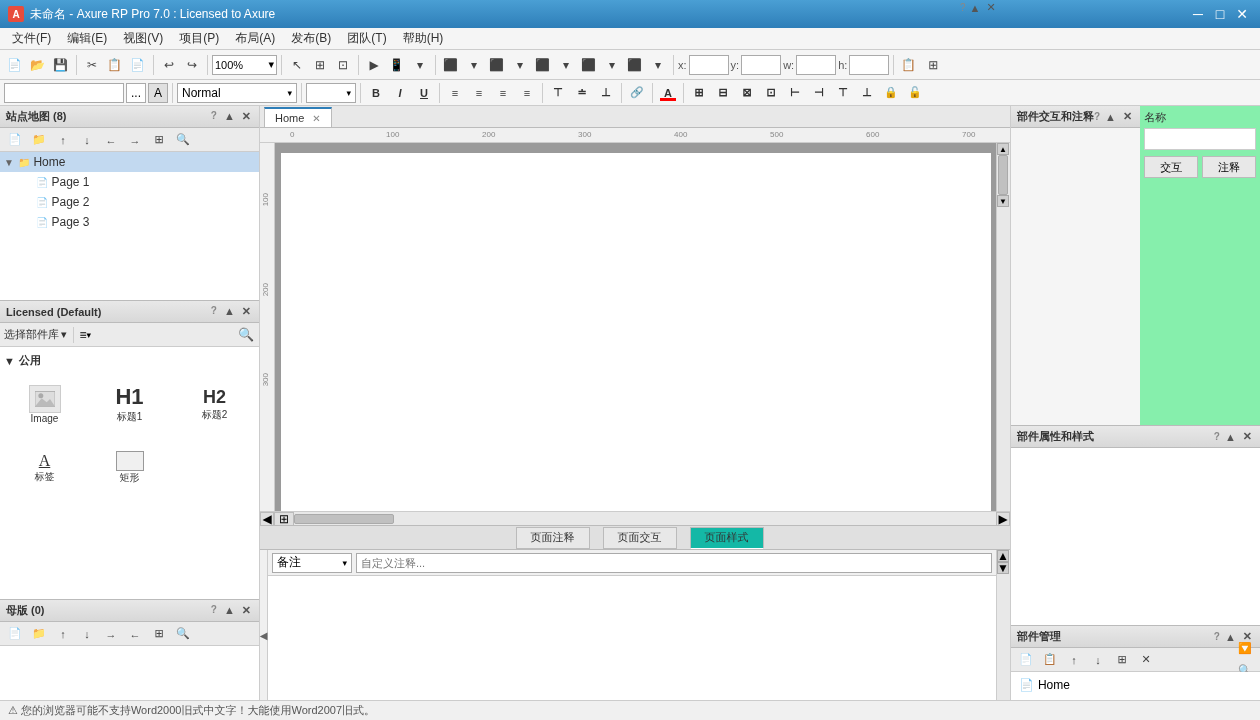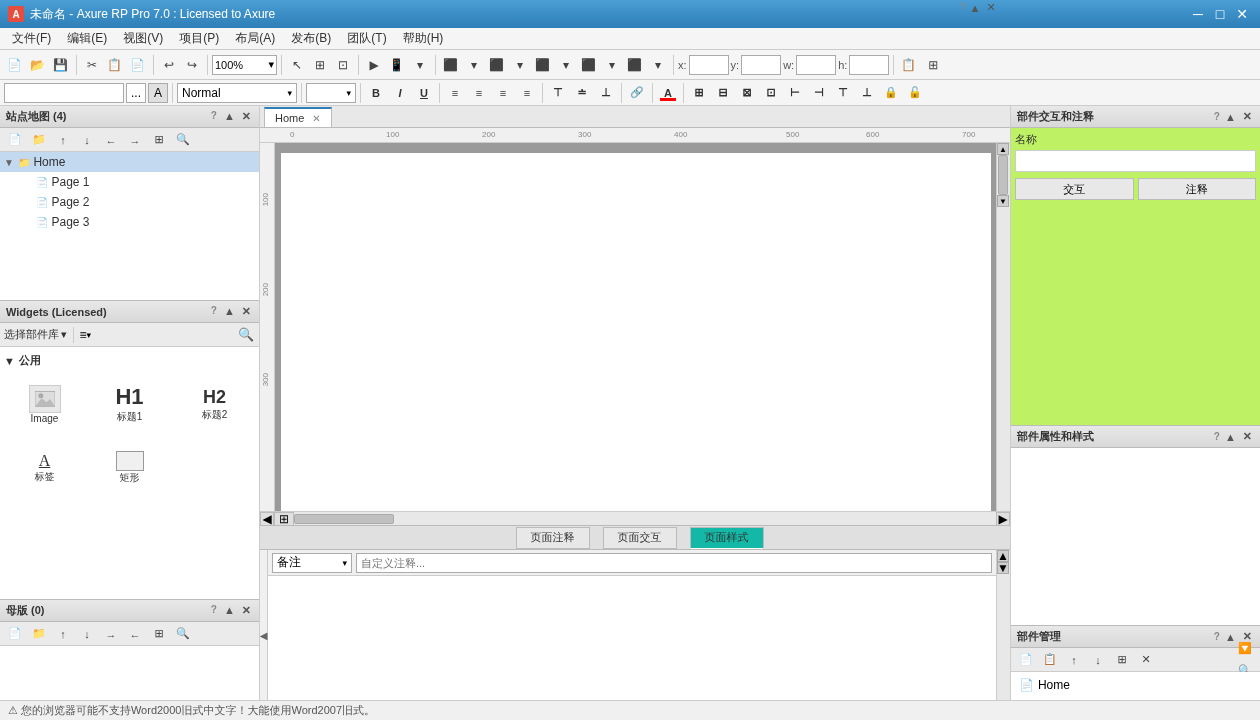--- a/index.html
+++ b/index.html
@@ -121,22 +121,22 @@
     #bottom-text-area { flex: 1; background: white; padding: 4px; }
     #bottom-text-area textarea { width: 100%; height: 100%; border: none; resize: none; font-size: 12px; outline: none; }
     #bottom-scrollbar { width: 14px; background: #e8e8e8; border-left: 1px solid #ccc; }
 
     
     #right-panel {
       width: 250px; min-width: 250px; height: 100%;
       display: flex; flex-direction: column; background: #f5f5f5; border-left: 1px solid #ccc;
     }
     
-    #interaction-panel { height: 320px; border-bottom: 1px solid #bbb; display: flex; flex-direction: column; }
-    #interaction-content { flex: 1; background: #bef264; padding: 4px; overflow-y: auto; }
+    #interaction-panel { height: 320px; border-bottom: 1px solid #bbb; display: flex; flex-direction: row; }
+    #interaction-content { flex: 1; background: #86efac; padding: 4px; overflow-y: auto; }
     #interaction-name { width: 100%; height: 22px; border: 1px solid #ccc; margin-bottom: 4px; padding: 0 4px; font-size: 11px; }
     #interaction-buttons { display: flex; gap: 4px; margin-bottom: 6px; }
     .interaction-btn { flex: 1; height: 22px; background: #e8e8e8; border: 1px solid #bbb; font-size: 11px; cursor: pointer; display: flex; align-items: center; justify-content: center; }
     .interaction-hint { font-size: 11px; color: #666; padding: 2px 0; }
     .interaction-link { color: #1a7ac7; cursor: pointer; text-decoration: underline; }
 
     
     #properties-panel { height: 200px; border-bottom: 1px solid #bbb; display: flex; flex-direction: column; }
     #properties-tabs { height: 24px; display: flex; align-items: center; background: #e0e0e0; border-bottom: 1px solid #bbb; }
     .prop-tab { flex: 1; height: 22px; display: flex; align-items: center; justify-content: center; font-size: 11px; cursor: pointer; border: 1px solid transparent; }
@@ -318,21 +318,21 @@
     <div class="fmt-btn">🔓</div>
   </div>
 </div>
 
 <div id="main-layout">
 
   <div id="left-panel">
 
     <div id="sitemap-panel">
       <div class="panel-header">
-        <span>站点地图 (4)</span>
+        <span>站点地图 (8)</span>
         <div class="panel-header-icons">
           <span class="panel-icon panel-hint-icon">?</span>
           <span class="panel-icon">▲</span>
           <span class="panel-icon">✕</span>
         </div>
       </div>
       <div id="sitemap-toolbar">
         <div class="tb-btn" style="font-size:11px;">📄</div>
         <div class="tb-btn" style="font-size:11px;">📁</div>
         <div class="tb-btn" style="font-size:11px;">↑</div>
@@ -364,21 +364,21 @@
           <span class="tree-indent"></span>
           <span class="tree-indent"></span>
           <span class="tree-icon">📄</span>
           <span class="tree-label">Page 3</span>
         </div>
       </div>
     </div>
 
     <div id="widgets-panel">
       <div class="panel-header">
-        <span>Widgets (Licensed)</span>
+        <span>Licensed (Default)</span>
         <div class="panel-header-icons">
           <span class="panel-icon panel-hint-icon">?</span>
           <span class="panel-icon">▲</span>
           <span class="panel-icon">✕</span>
         </div>
       </div>
       <div id="widgets-toolbar">
         <div class="widgets-select">
           <span>选择部件库</span>
           <span>▾</span>
@@ -462,21 +462,21 @@
     </div>
 
     <div id="h-ruler">
       <div style="width:15px;min-width:15px;"></div>
       <div style="position:relative;flex:1;height:100%;">
         <span class="ruler-num" style="left:0px;">0</span>
         <span class="ruler-num" style="left:96px;">100</span>
         <span class="ruler-num" style="left:192px;">200</span>
         <span class="ruler-num" style="left:288px;">300</span>
         <span class="ruler-num" style="left:384px;">400</span>
-        <span class="ruler-num" style="left:496px;">500</span>
+        <span class="ruler-num" style="left:480px;">500</span>
         <span class="ruler-num" style="left:576px;">600</span>
         <span class="ruler-num" style="left:672px;">700</span>
       </div>
     </div>
 
     <div id="canvas-wrapper">
       <div id="v-ruler" style="position:relative;">
         <span style="font-size:8px;color:#888;position:absolute;top:50px;left:1px;writing-mode:vertical-rl;transform:rotate(180deg);">100</span>
         <span style="font-size:8px;color:#888;position:absolute;top:140px;left:1px;writing-mode:vertical-rl;transform:rotate(180deg);">200</span>
         <span style="font-size:8px;color:#888;position:absolute;top:230px;left:1px;writing-mode:vertical-rl;transform:rotate(180deg);">300</span>

